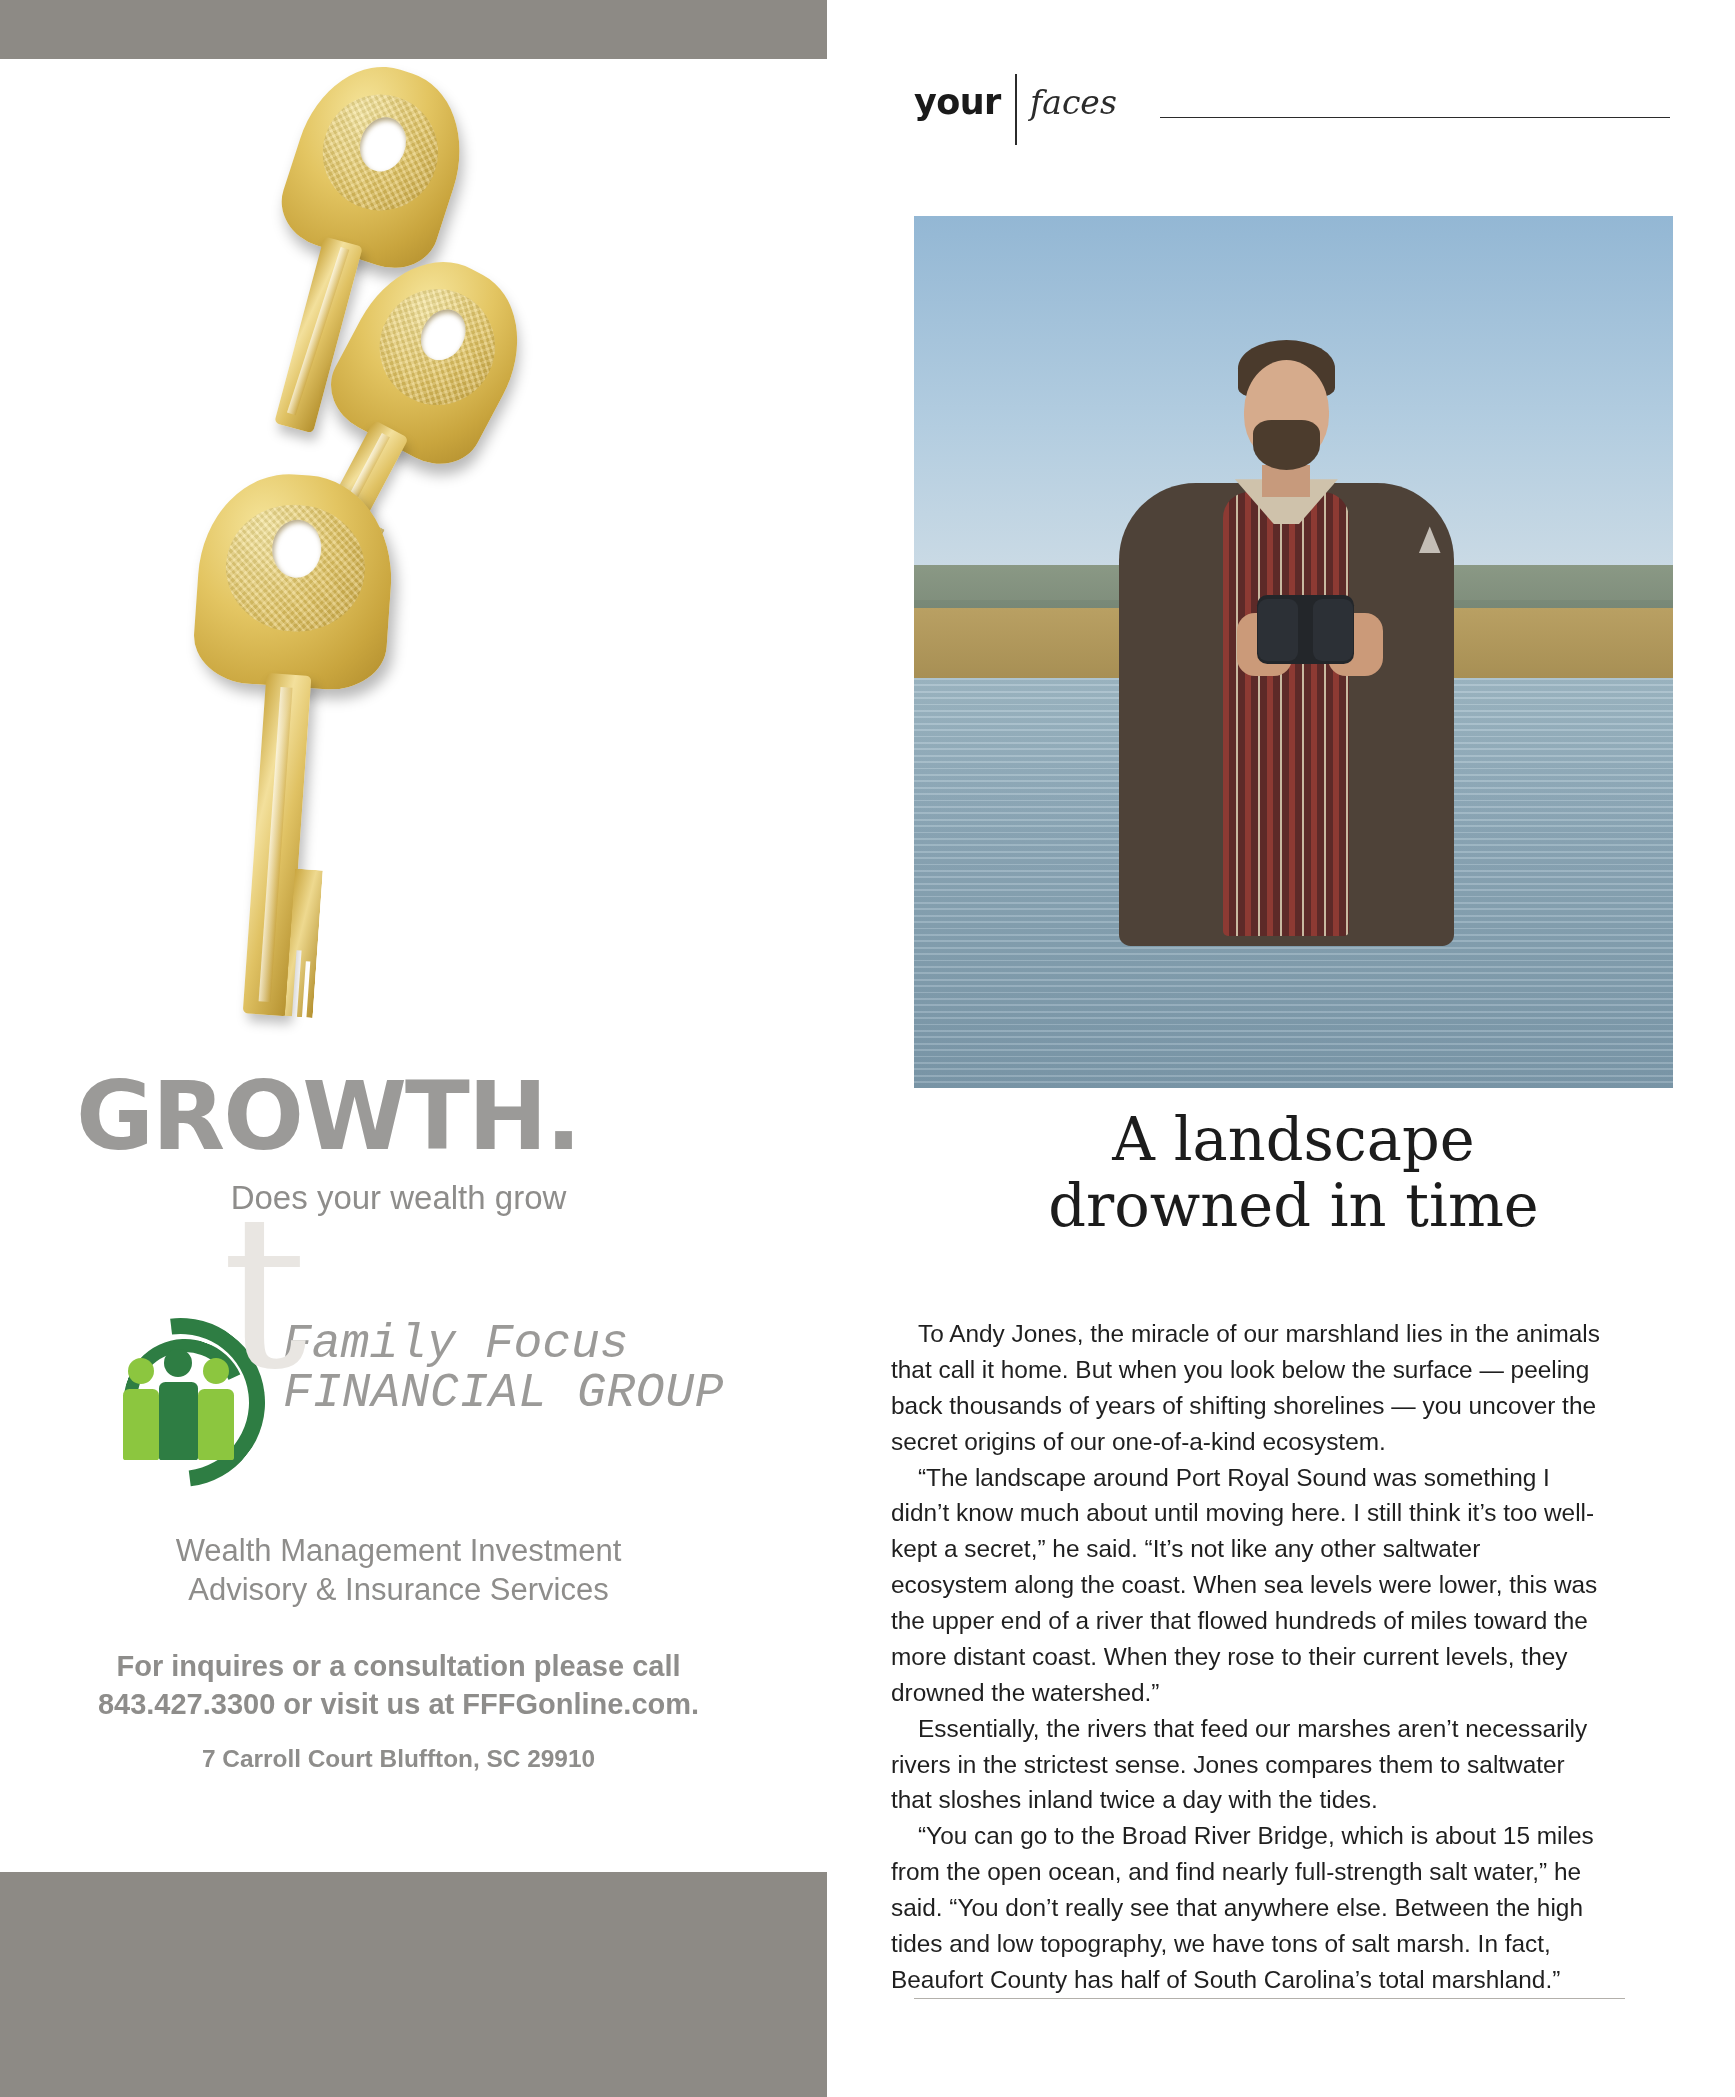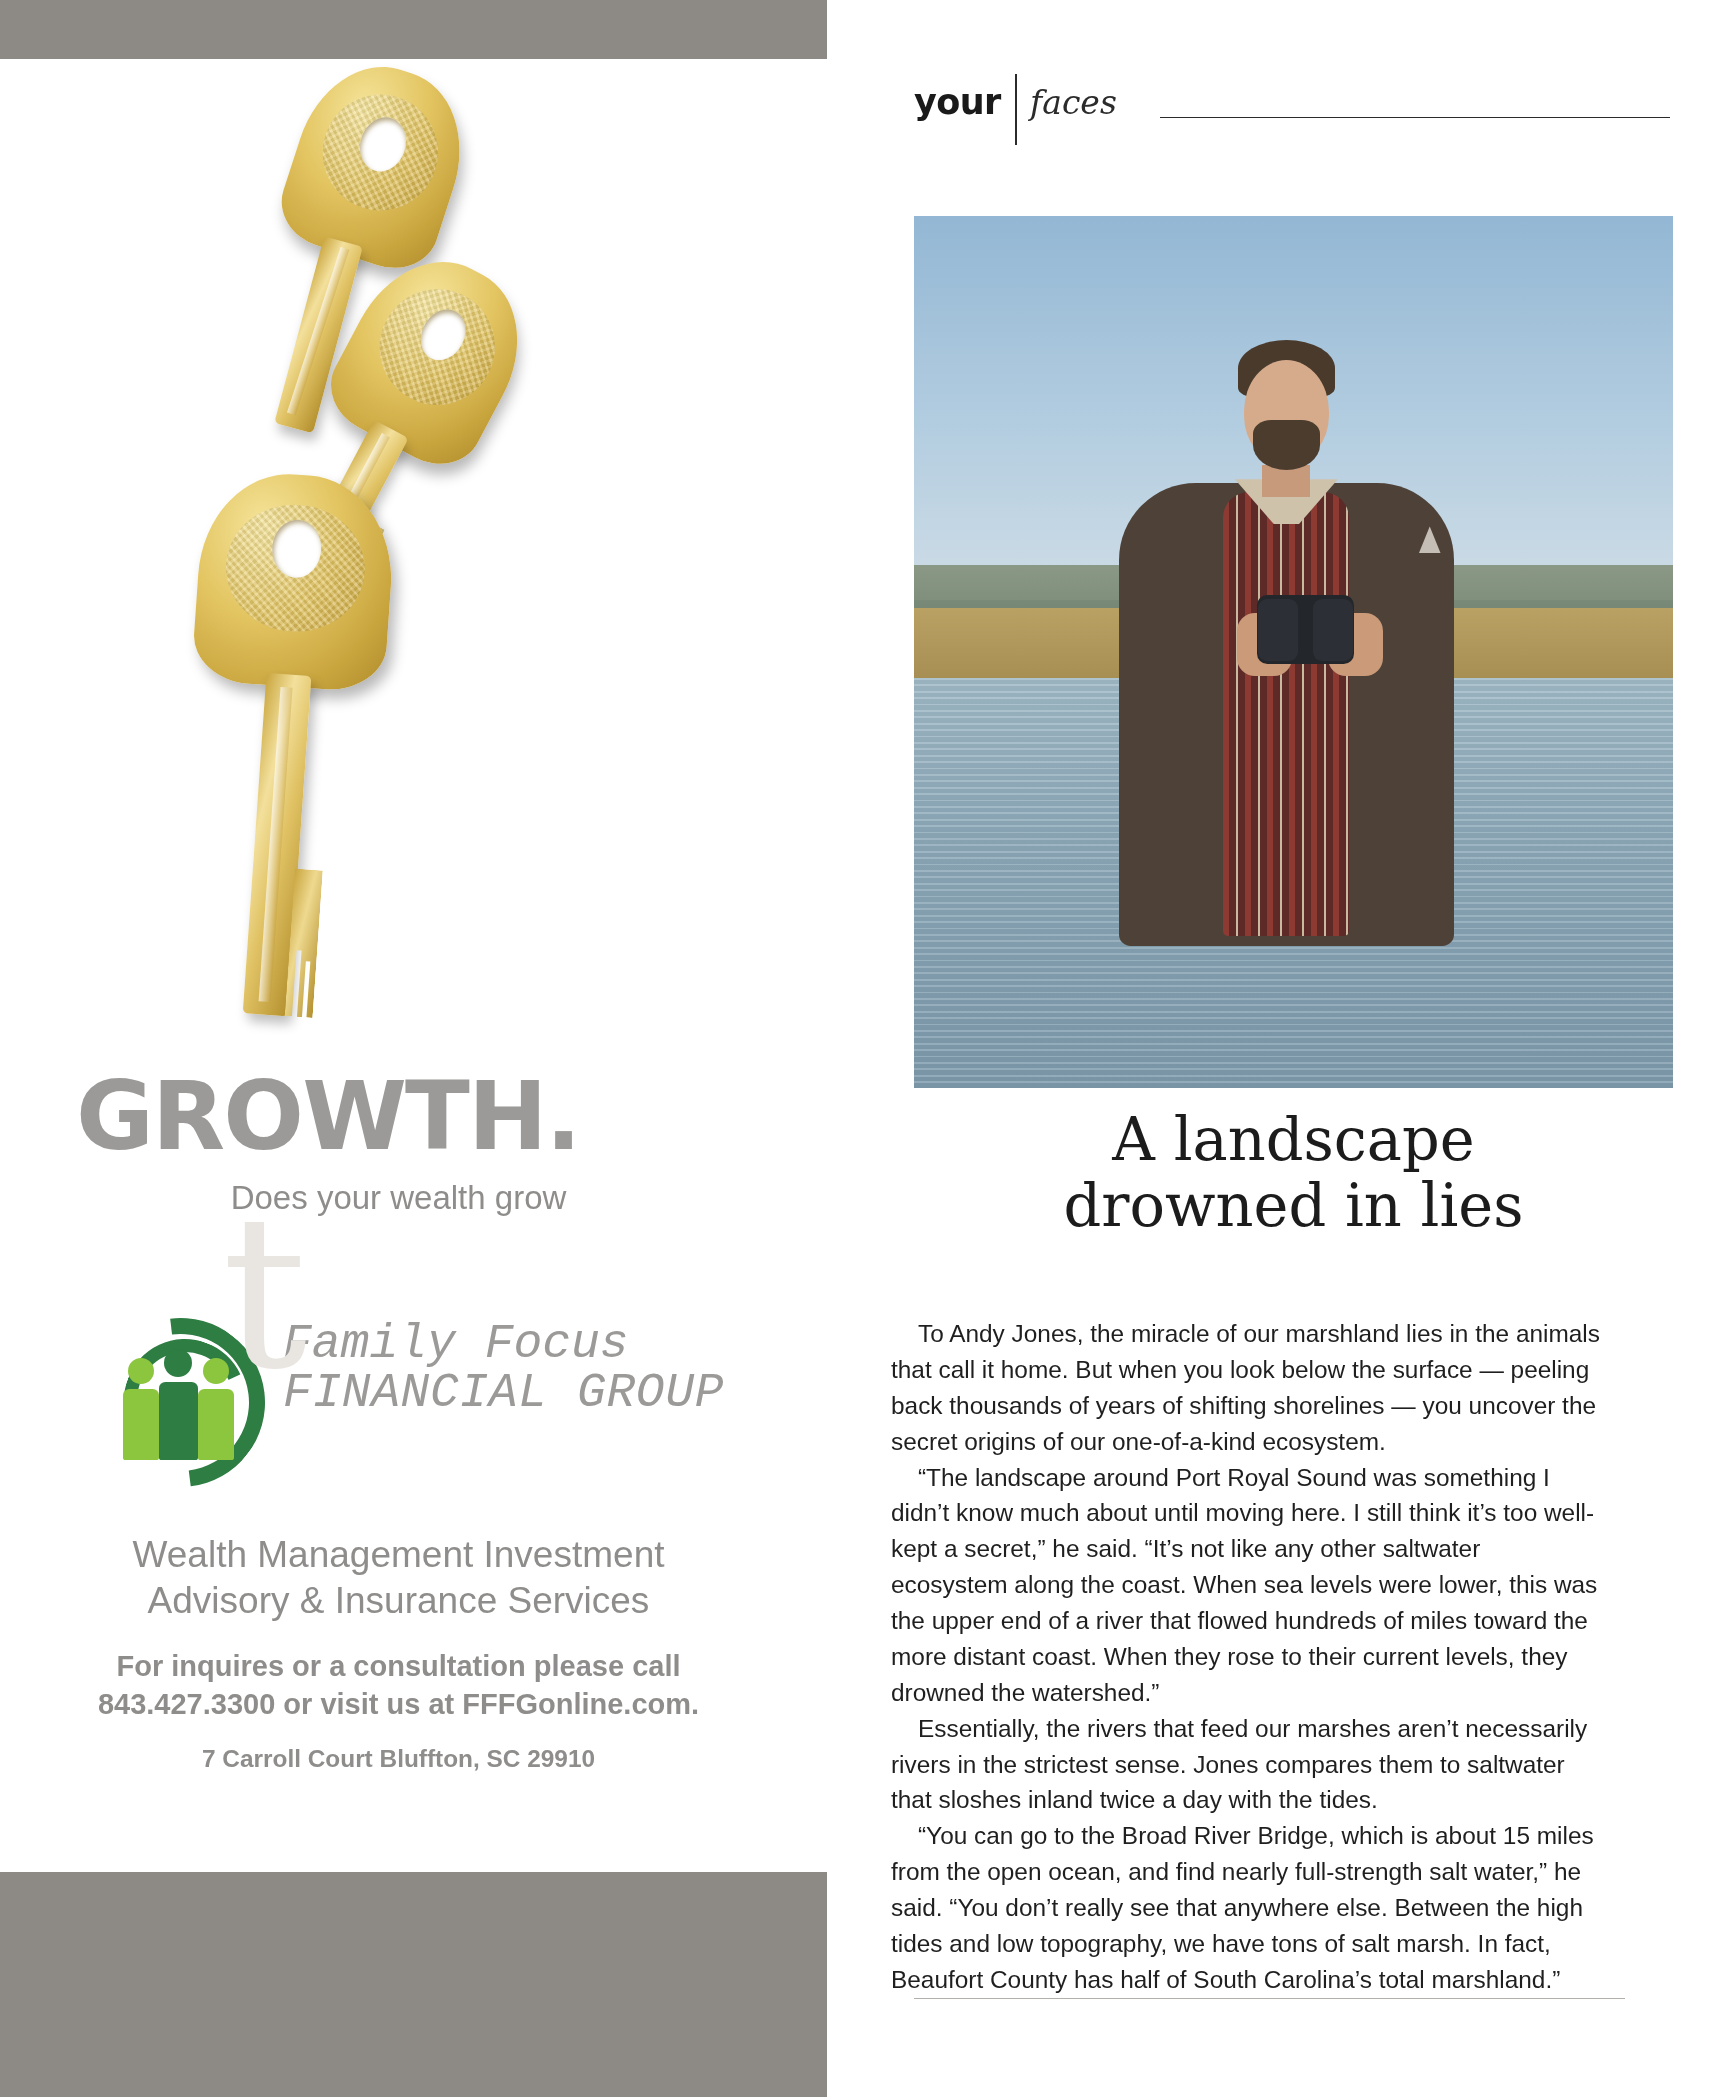--- a/index.html
+++ b/index.html
@@ -170,21 +170,21 @@
     font-weight: 400;
     letter-spacing: 0.6px;
   }
 
   .services {
     position: absolute;
     left: 77px; top: 1473px;
     width: 643px;
     text-align: center;
     color: #8e8d8b;
-    font-size: 37px;
+    font-size: 31px;
     line-height: 1.25;
   }
   .cta {
     position: absolute;
     left: 77px; top: 1589px;
     width: 643px;
     text-align: center;
     color: #8e8d8b;
     font-size: 29px;
     font-weight: 700;
@@ -495,21 +495,21 @@
       <div class="p-beard"></div>
       <div class="p-hand-l"></div>
       <div class="p-hand-r"></div>
       <div class="p-binoc"></div>
       <div class="p-logo"></div>
     </div>
   </div>
 
   <div class="headline">
     <div>A landscape</div>
-    <div>drowned in lies</div>
+    <div>drowned in time</div>
   </div>
 </div>
 
 <div class="dropcap-ghost">t</div>
 
 <div class="article">
   <p>To Andy Jones, the miracle of our marshland lies in the animals that call it home. But when you look below the surface — peeling back thousands of years of shifting shorelines — you uncover the secret origins of our one-of-a-kind ecosystem.</p>
   <p>“The landscape around Port Royal Sound was something I didn’t know much about until moving here. I still think it’s too well-kept a secret,” he said. “It’s not like any other saltwater ecosystem along the coast. When sea levels were lower, this was the upper end of a river that flowed hundreds of miles toward the more distant coast. When they rose to their current levels, they drowned the watershed.”</p>
   <p>Essentially, the rivers that feed our marshes aren’t necessarily rivers in the strictest sense. Jones compares them to saltwater that sloshes inland twice a day with the tides.</p>
   <p>“You can go to the Broad River Bridge, which is about 15 miles from the open ocean, and find nearly full-strength salt water,” he said. “You don’t really see that anywhere else. Between the high tides and low topography, we have tons of salt marsh. In fact, Beaufort County has half of South Carolina’s total marshland.”</p>

